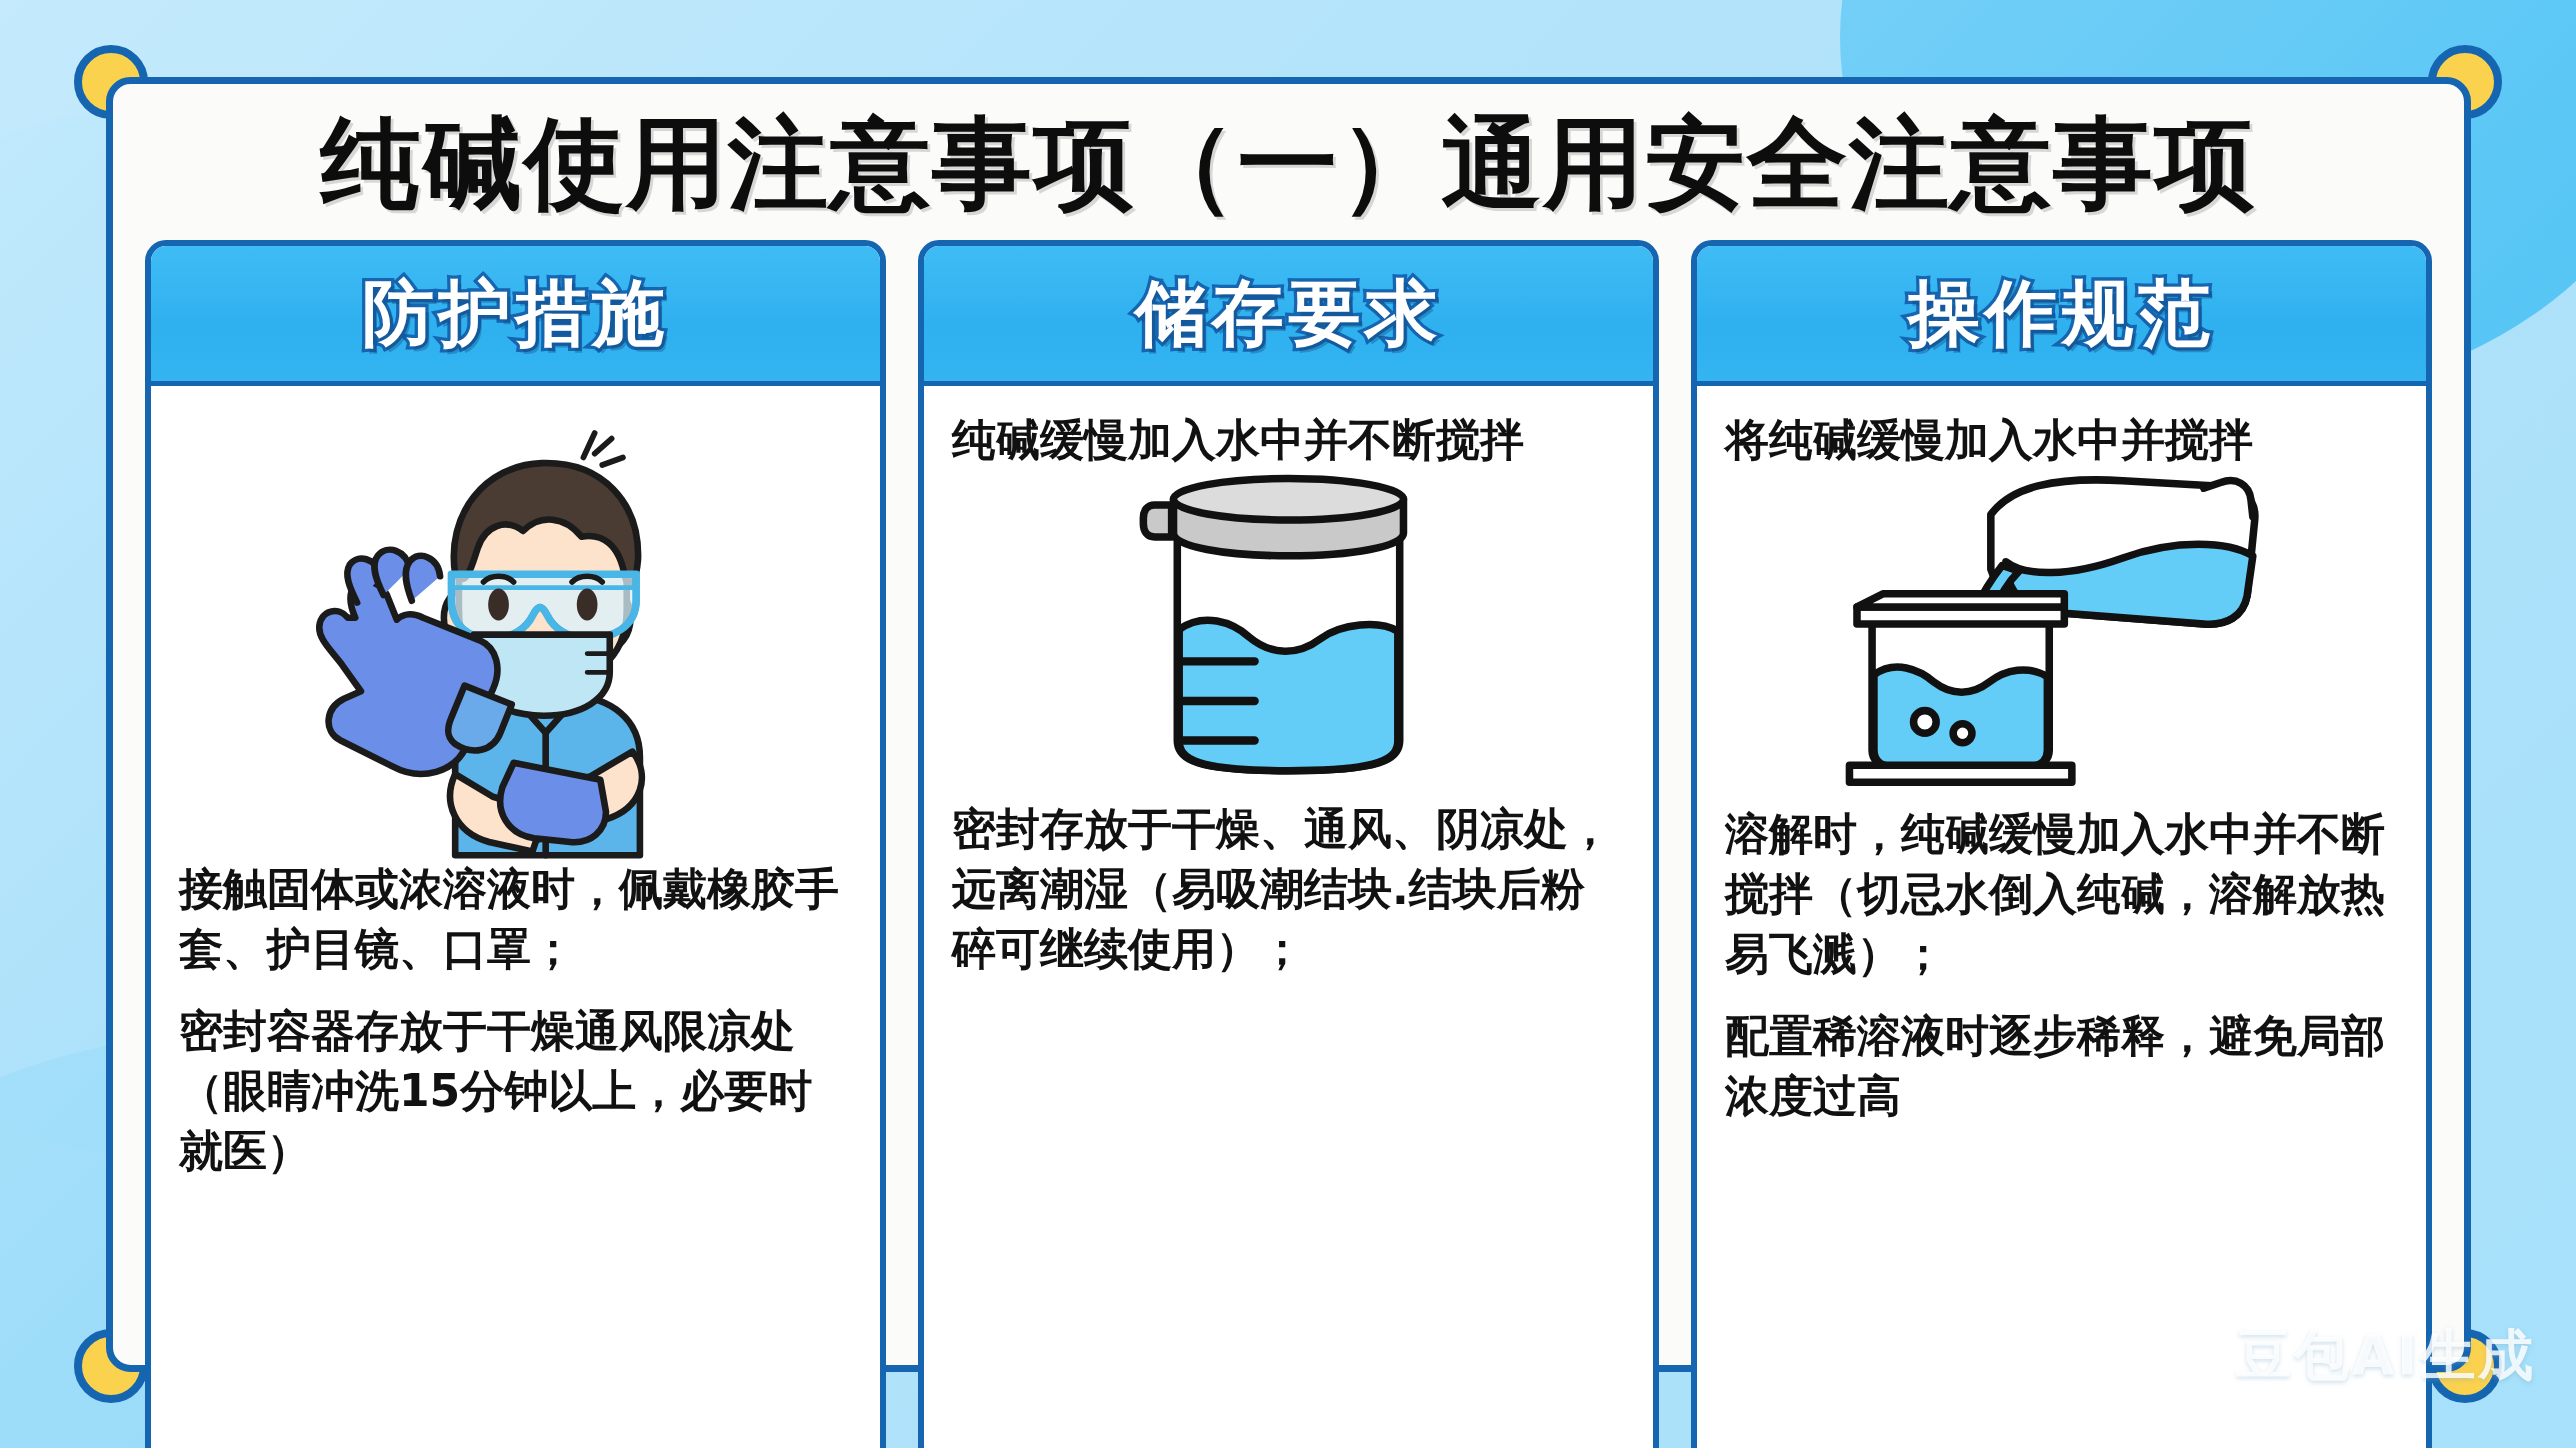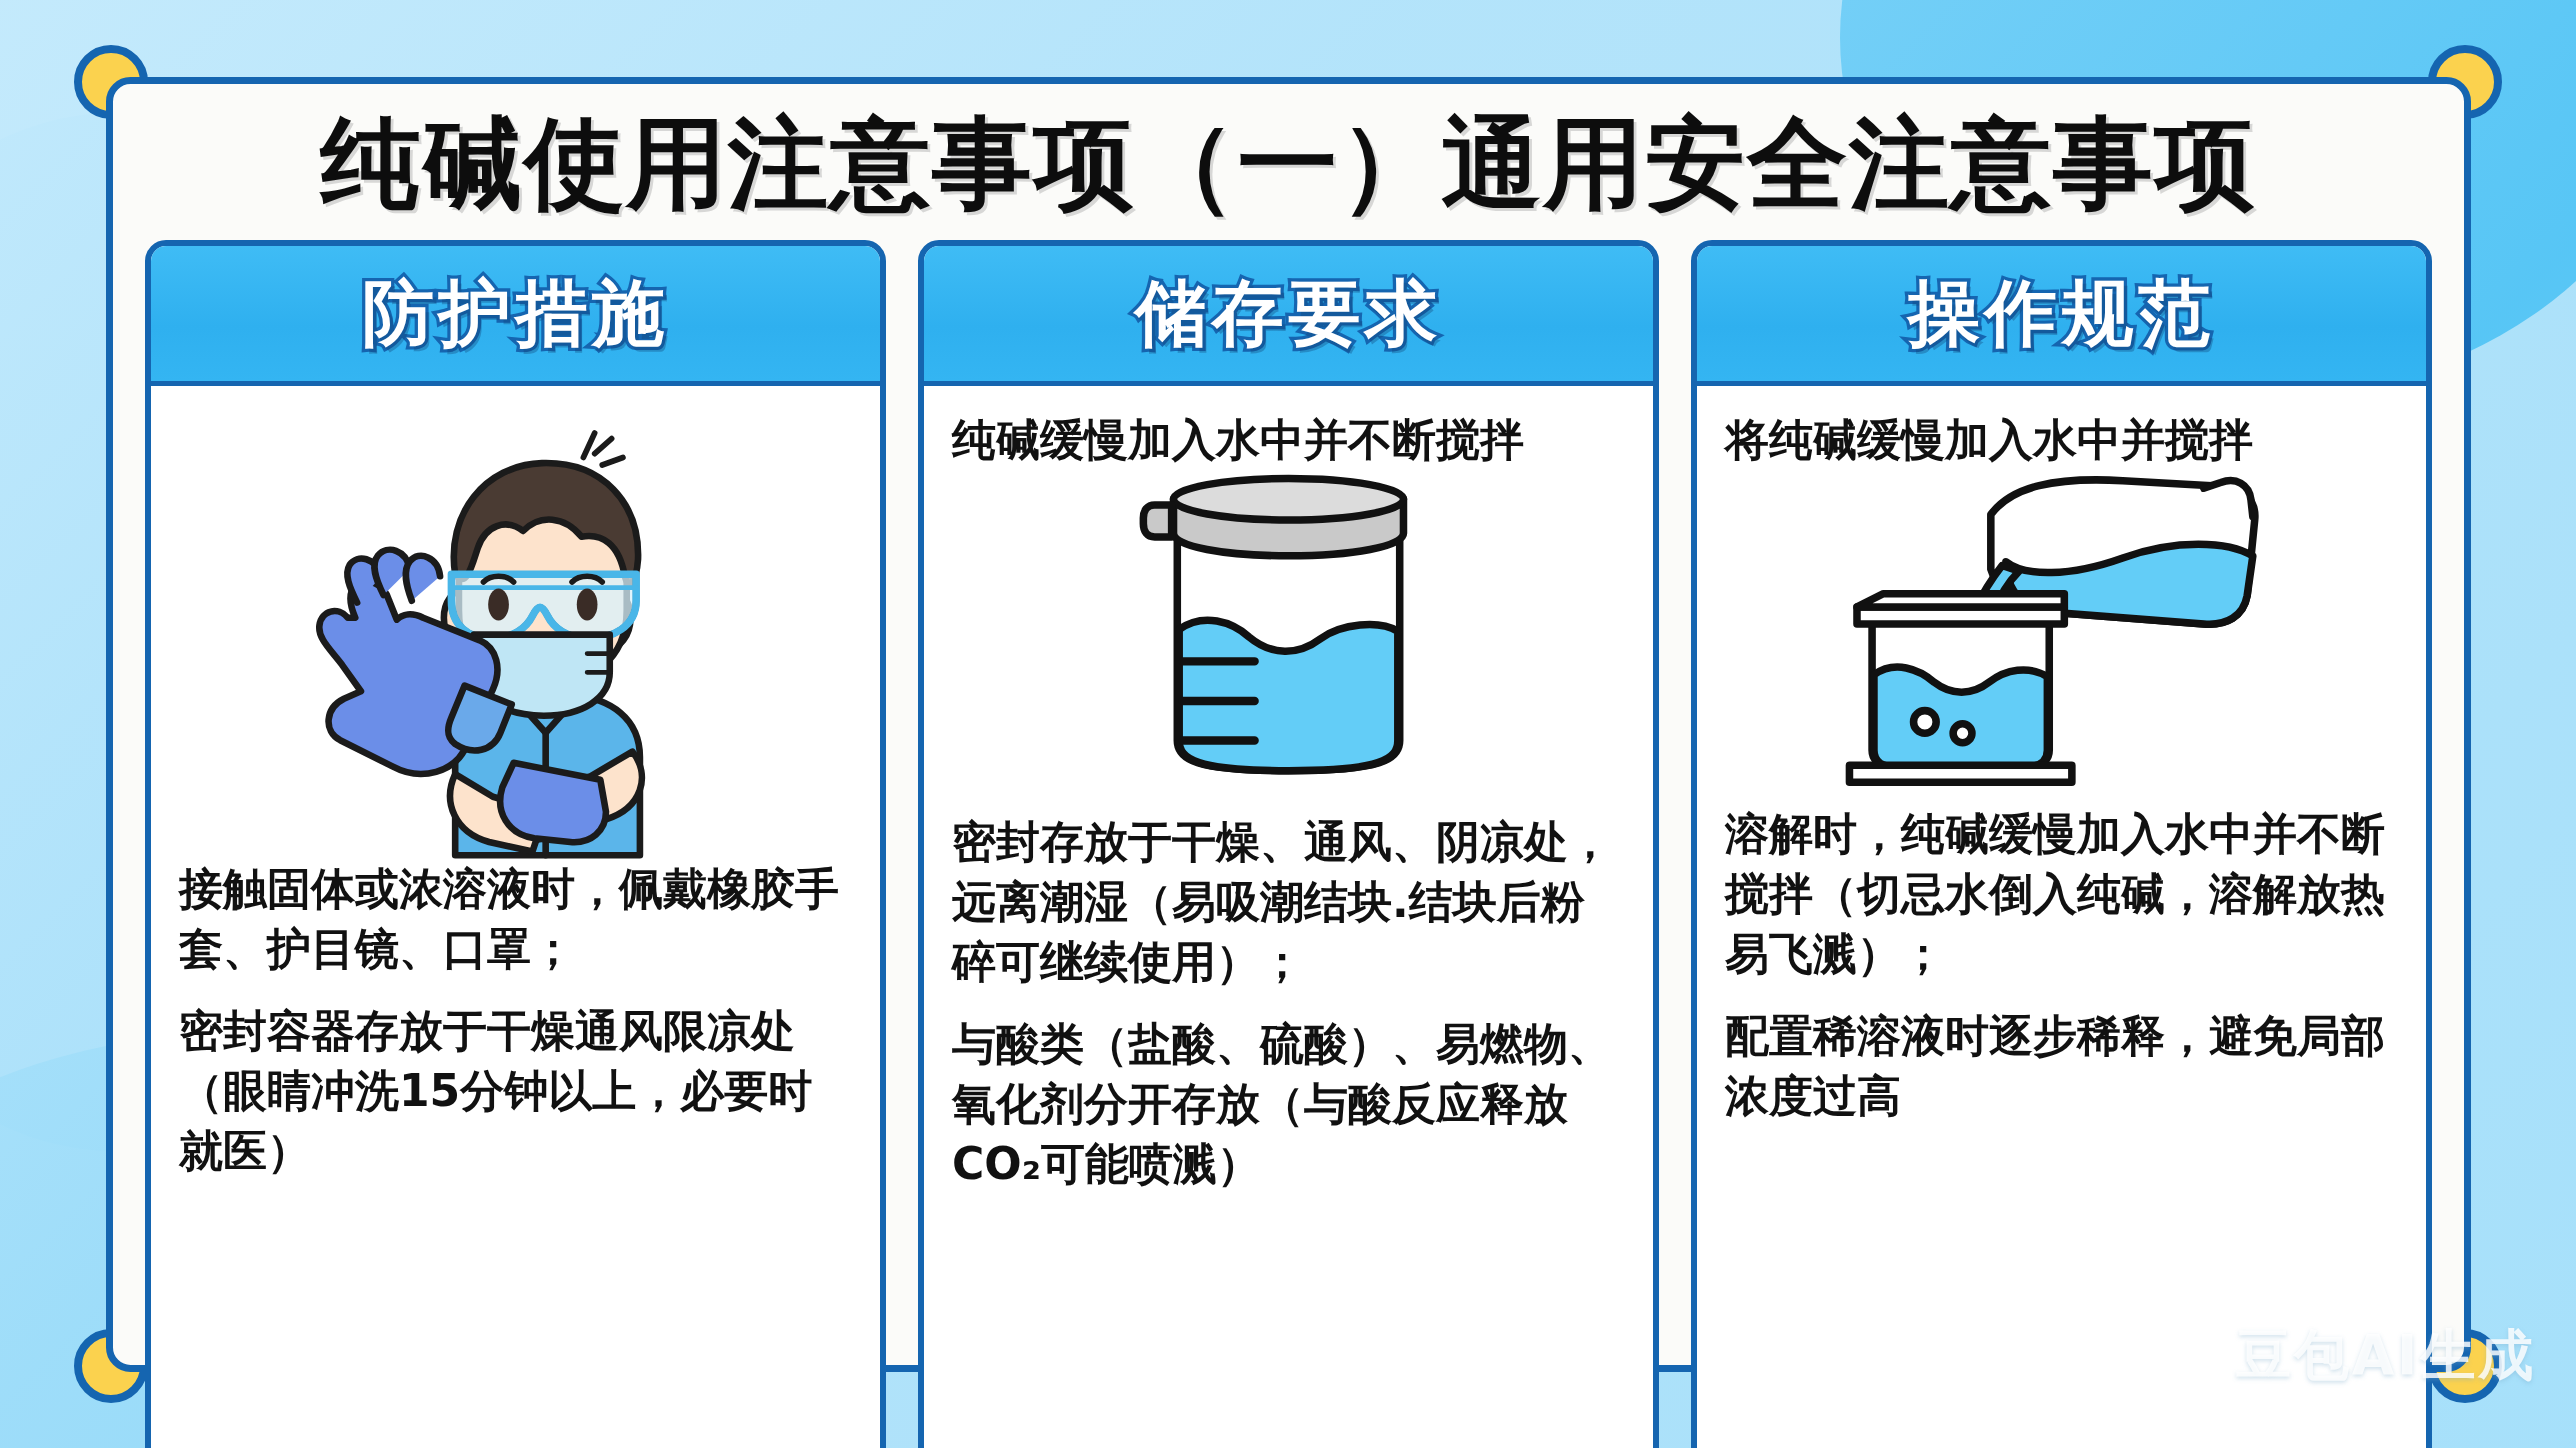--- a/index.html
+++ b/index.html
@@ -147,21 +147,21 @@
     color: #111;
     font-weight: 700;
     font-family: "DejaVu Sans", "Liberation Sans", sans-serif;
   }
   .body-text p + p { margin-top: 22.6px; }
 
   
   .card-1 .art { margin-top: 5.7px; }
   .card-1 .body-text { }
   .card-2 .art { margin-top: 1.9px; }
-  .card-2 .body-text { margin-top: 30px; }
+  .card-2 .body-text { margin-top: 17px; }
   .card-3 .art { margin-top: 5.7px; }
   .card-3 .body-text { margin-top: 18px; }
 
   .spacer { flex: 1; }
 
   
   .watermark {
     position: absolute;
     right: 40px; bottom: 55px;
     font-size: 55px;
@@ -285,21 +285,20 @@
 
               <path d="M78 30 L78 66 C78 80 132 90 200 90 C268 90 322 80 322 66 L322 30 Z" fill="#c9c9c9"></path>
               <ellipse cx="200" cy="30" rx="122" ry="22" fill="#dcdcdc"></ellipse>
 
               <path d="M58 36 L76 36 L76 70 L58 70 C50 70 46 64 46 56 L46 50 C46 42 50 36 58 36 Z" fill="#c9c9c9"></path>
             </g>
           </svg>
         </div>
         <div class="body-text">
           <p>密封存放于干燥、通风、阴凉处，远离潮湿（易吸潮结块.结块后粉碎可继续使用）；</p>
-          <p>与酸类（盐酸、硫酸）、易燃物、氧化剂分开存放（与酸反应释放CO₂可能喷溅）</p>
         </div>
         <div class="spacer"></div>
       </div>
     </div>
 
     <div class="card card-3">
       <div class="card-header">
         <span class="card-header-text">操作规范</span>
       </div>
       <div class="card-body">

